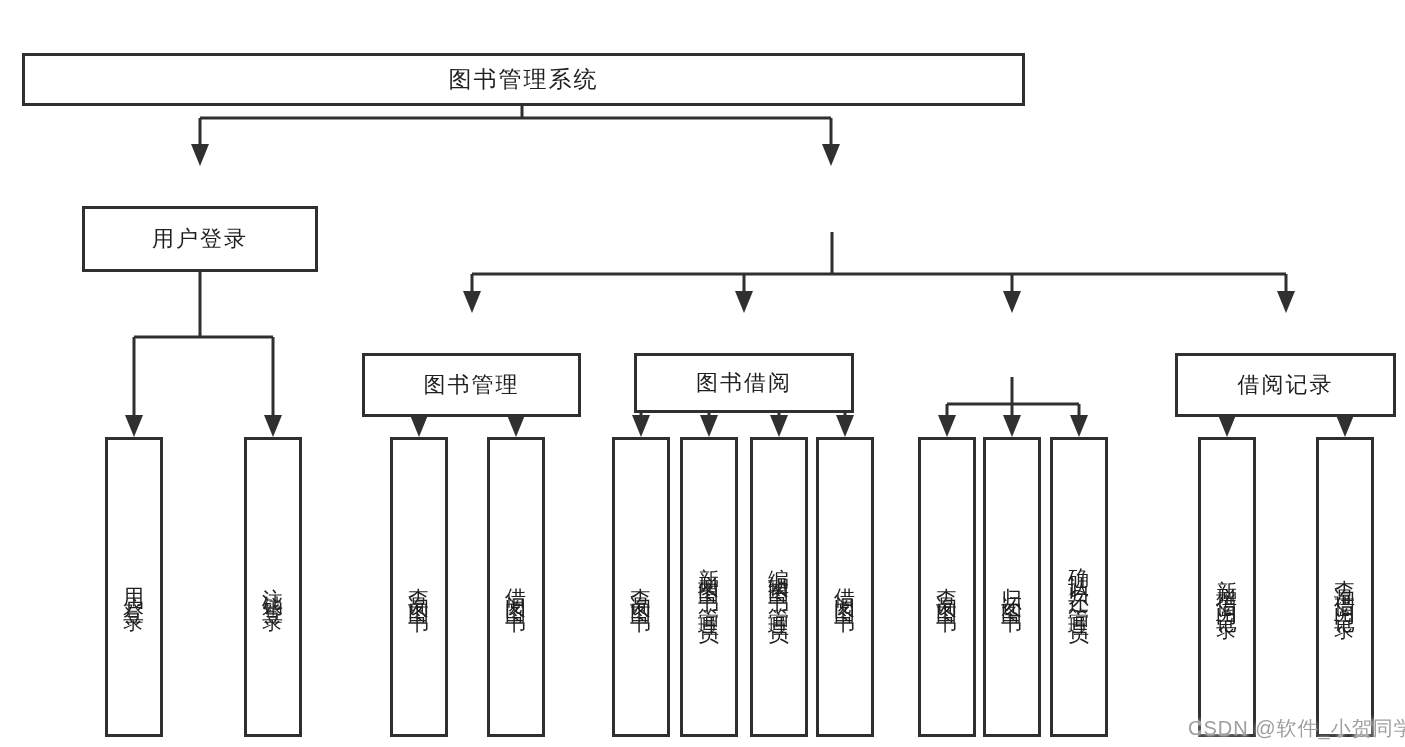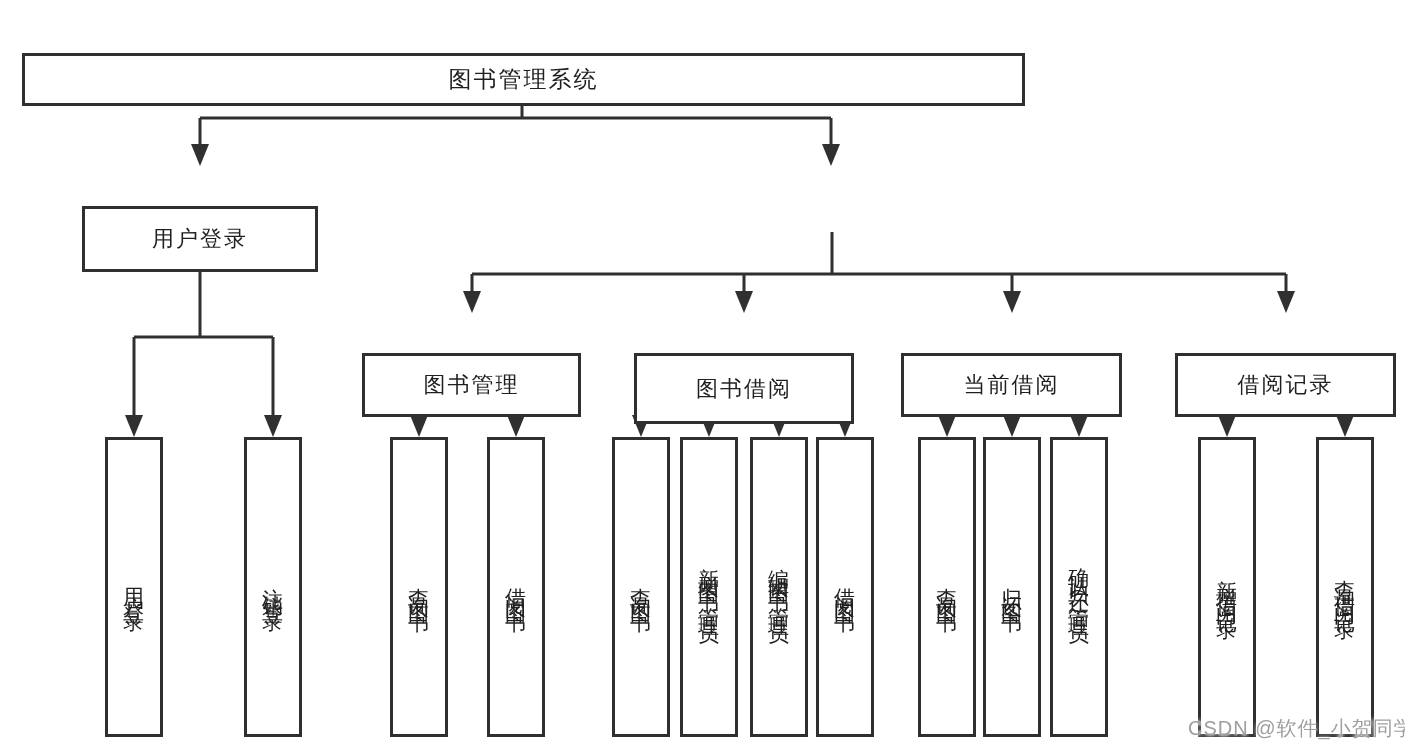--- a/index.html
+++ b/index.html
@@ -81,25 +81,22 @@
     <span class="label">图书管理系统</span>
   </div>
 
   <div class="node h" style="left:82px;top:166px;width:236px;height:66px;">
     <span class="label">用户登录</span>
   </div>
 
   <div class="node h" style="left:362px;top:313px;width:219px;height:64px;">
     <span class="label">图书管理</span>
   </div>
-  <div class="node h" style="left:634px;top:313px;width:220px;height:71px;text-align:center;">
+  <div class="node h" style="left:634px;top:313px;width:220px;height:60px;text-align:center;">
     <span class="label">图书借阅</span>
-  </div>
-  <div class="node h" style="left:901px;top:313px;width:221px;height:64px;">
-    <span class="label">当前借阅</span>
   </div>
   <div class="node h" style="left:1175px;top:313px;width:221px;height:64px;">
     <span class="label">借阅记录</span>
   </div>
 
   <div class="node leaf" style="left:105px;top:437px;width:58px;height:300px;">
     <span class="label">用户登录</span>
   </div>
   <div class="node leaf" style="left:244px;top:437px;width:58px;height:300px;">
     <span class="label">注销登录</span>

